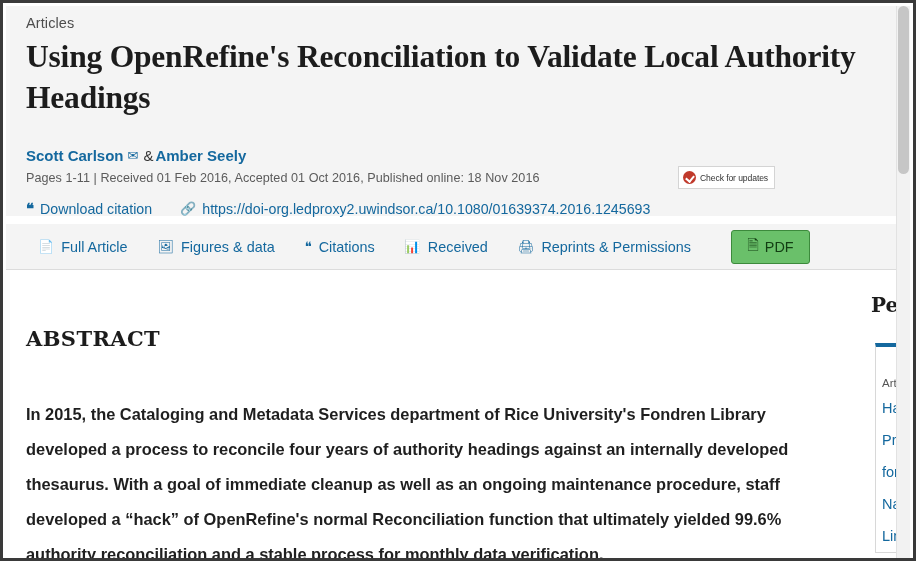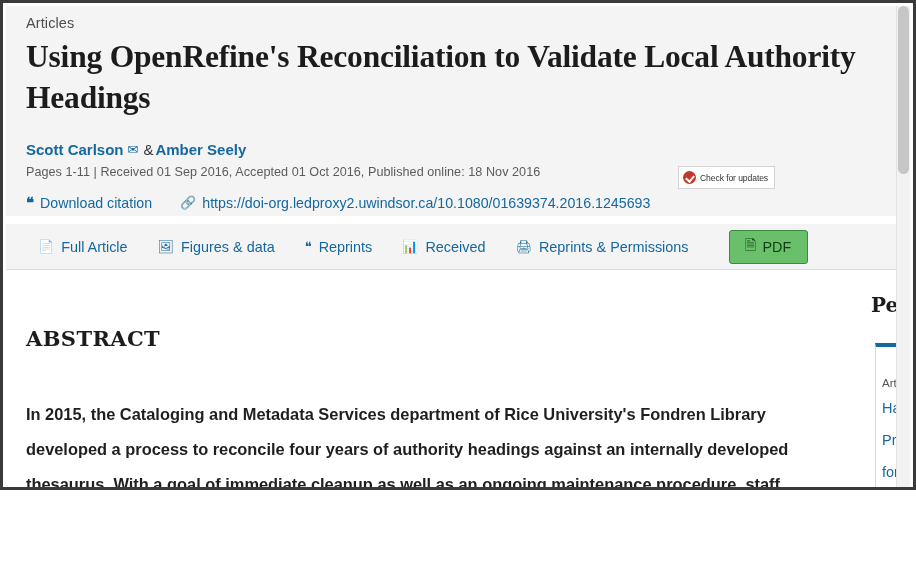--- a/index.html
+++ b/index.html
@@ -7,21 +7,21 @@
     padding: 0;
     background: #ffffff;
   }
   body {
     font-family: "Liberation Sans", sans-serif;
     -webkit-font-smoothing: antialiased;
   }
   .page {
     position: relative;
     width: 916px;
-    height: 490px;
+    height: 561px;
     box-sizing: border-box;
     overflow: hidden;
     background: #ffffff;
     border: 3px solid #3a3a3a;
   }
   .scroll-rail {
     position: absolute;
     top: 3px;
     right: 3px;
     width: 13px;
@@ -58,21 +58,21 @@
   h1.title {
     font-family: Liberation Serif, serif;
     font-size: 31.5px;
     line-height: 1.30;
     font-weight: 700;
     color: #1c1c1c;
     margin: 6px 0 0 0;
     letter-spacing: -0.2px;
   }
   .authors {
-    margin-top: 22px;
+    margin-top: 28px;
     font-size: 15px;
     color: #222;
   }
   .authors a {
     color: #14689e;
     text-decoration: none;
     font-weight: 700;
   }
   .authors .amp {
     color: #333;
@@ -285,21 +285,21 @@
 
 <div class="page">
 
   <div class="header-band">
     <div class="header-inner">
       <div class="crumb">Articles</div>
       <h1 class="title">Using OpenRefine's Reconciliation to Validate Local Authority Headings</h1>
       <div class="authors">
         <a href="#">Scott Carlson</a><span class="env-icon">✉</span><span class="amp">&amp;</span><a href="#">Amber Seely</a>
       </div>
-      <div class="pages-line">Pages 1-11 | Received 01 Sep 2016, Accepted 01 Oct 2016, Published online: 18 Nov 2016</div>
+      <div class="pages-line">Pages 1-11 | Received 01 Feb 2016, Accepted 01 Oct 2016, Published online: 18 Nov 2016</div>
       <div class="meta-row">
         <div class="meta-item">
           <span class="quote-ic">❝</span>
           <a href="#">Download citation</a>
         </div>
         <div class="meta-item">
           <span class="link-ic">🔗</span>
           <a href="#">https://doi-org.ledproxy2.uwindsor.ca/10.1080/01639374.2016.1245693</a>
         </div>
       </div>
@@ -314,21 +314,21 @@
     <div class="tab">
       <span class="t-ic">📄</span>
       <span>Full Article</span>
     </div>
     <div class="tab">
       <span class="t-ic">🖼</span>
       <span>Figures &amp; data</span>
     </div>
     <div class="tab">
       <span class="t-ic">❝</span>
-      <span>Reprints</span>
+      <span>Citations</span>
     </div>
     <div class="tab">
       <span class="t-ic">📊</span>
       <span>Received</span>
     </div>
     <div class="tab">
       <span class="t-ic">🖨</span>
       <span>Reprints &amp; Permissions</span>
     </div>
     <div class="pdf-btn">

